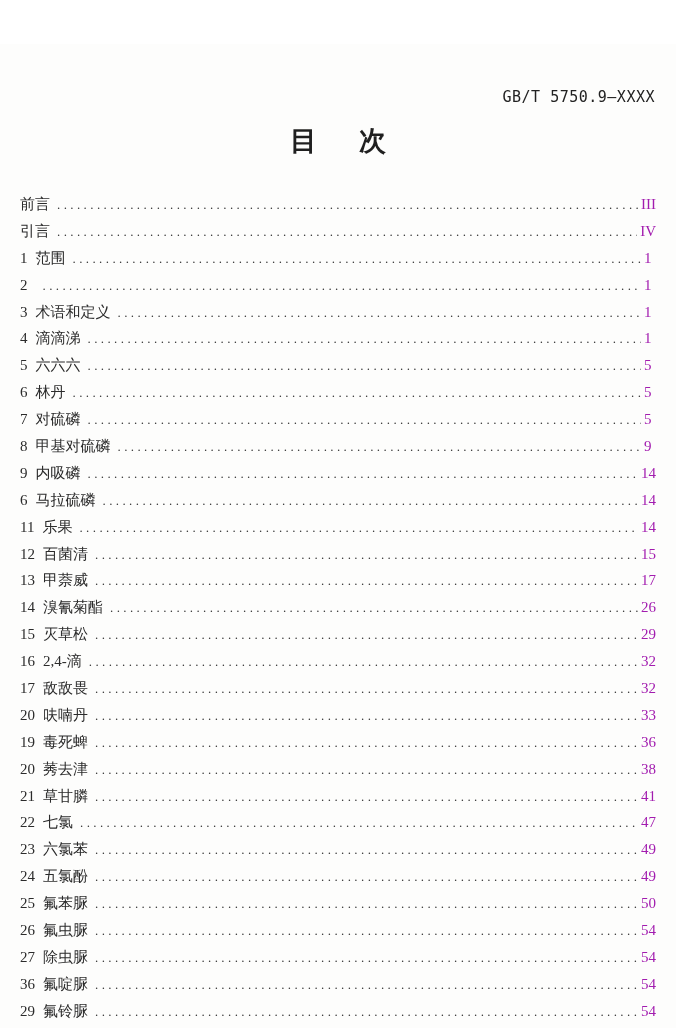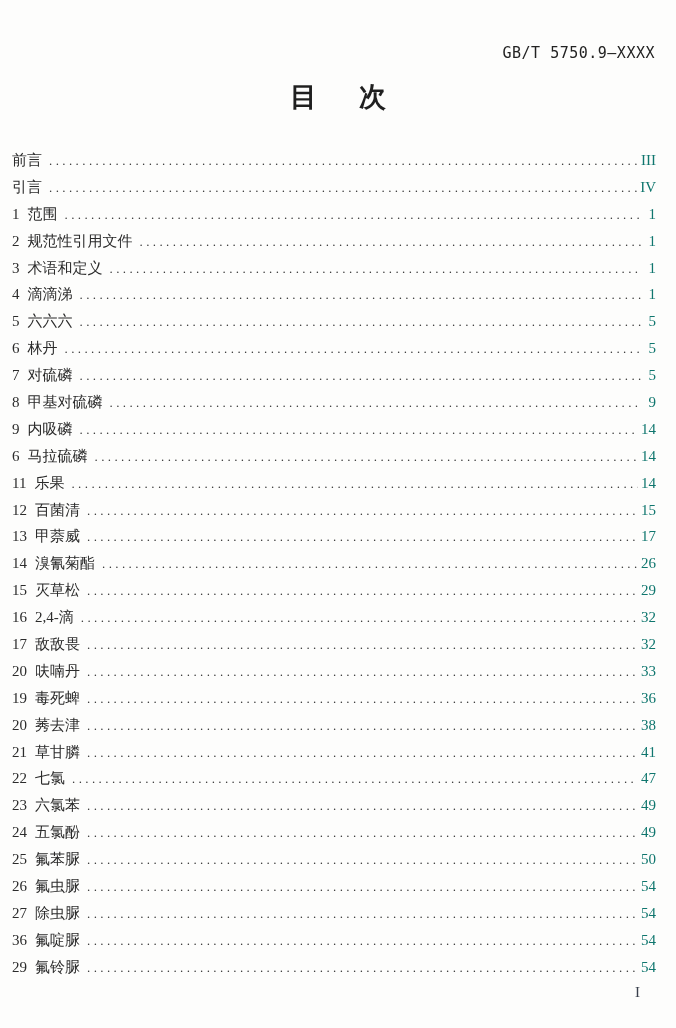--- a/index.html
+++ b/index.html
@@ -19,35 +19,36 @@
   }
   .doc-header {
     padding-top: 45px;
     padding-right: 21px;
     text-align: right;
     font-family: "DejaVu Sans Mono", "Liberation Sans", monospace, sans-serif;
     font-size: 15px;
     letter-spacing: 0.5px;
     color: #222222;
     line-height: 16px;
+    margin-top: 44px;
   }
   .title-row {
     margin-top: 22px;
     display: flex;
     justify-content: center;
     gap: 42px;
     font-family: "Liberation Sans", "DejaVu Sans", sans-serif;
     font-weight: bold;
     font-size: 27px;
     line-height: 28px;
     color: #1f1f1f;
   }
   .toc {
     margin-top: 36px;
-    padding-left: 12px;
+    padding-left: 20px;
     padding-right: 20px;
   }
   .toc-row {
     display: flex;
     align-items: baseline;
     height: 26.9px;
     line-height: 26.9px;
     font-size: 15px;
     color: #2b2b2b;
     white-space: nowrap;
@@ -63,22 +64,22 @@
     white-space: nowrap;
     font-size: 13px;
     letter-spacing: 3.4px;
     color: #3b3b3b;
     margin-left: 7px;
     margin-right: 3px;
   }
   .page-num {
     white-space: nowrap;
     min-width: 12px;
-    text-align: right;
-    color: #0f766e;
+    text-align: left;
+    color: #a21caf;
   }
   .doc-footer {
     margin-top: 3px;
     padding-right: 36px;
     text-align: right;
     font-size: 15px;
     color: #39404c;
   }
 </style>
 </head>
@@ -109,21 +110,20 @@
       <span class="page-num">IV</span>
     </div>
       <div class="toc-row">
       <span class="entry-num">1</span>
       <span class="entry-title">范围</span>
       <span class="leader">............................................................................................................................................................................................................................................................................................................</span>
       <span class="page-num">1</span>
     </div>
       <div class="toc-row">
       <span class="entry-num">2</span>
-      <span class="entry-title">规范性引用文件</span>
       <span class="leader">............................................................................................................................................................................................................................................................................................................</span>
       <span class="page-num">1</span>
     </div>
       <div class="toc-row">
       <span class="entry-num">3</span>
       <span class="entry-title">术语和定义</span>
       <span class="leader">............................................................................................................................................................................................................................................................................................................</span>
       <span class="page-num">1</span>
     </div>
       <div class="toc-row">

